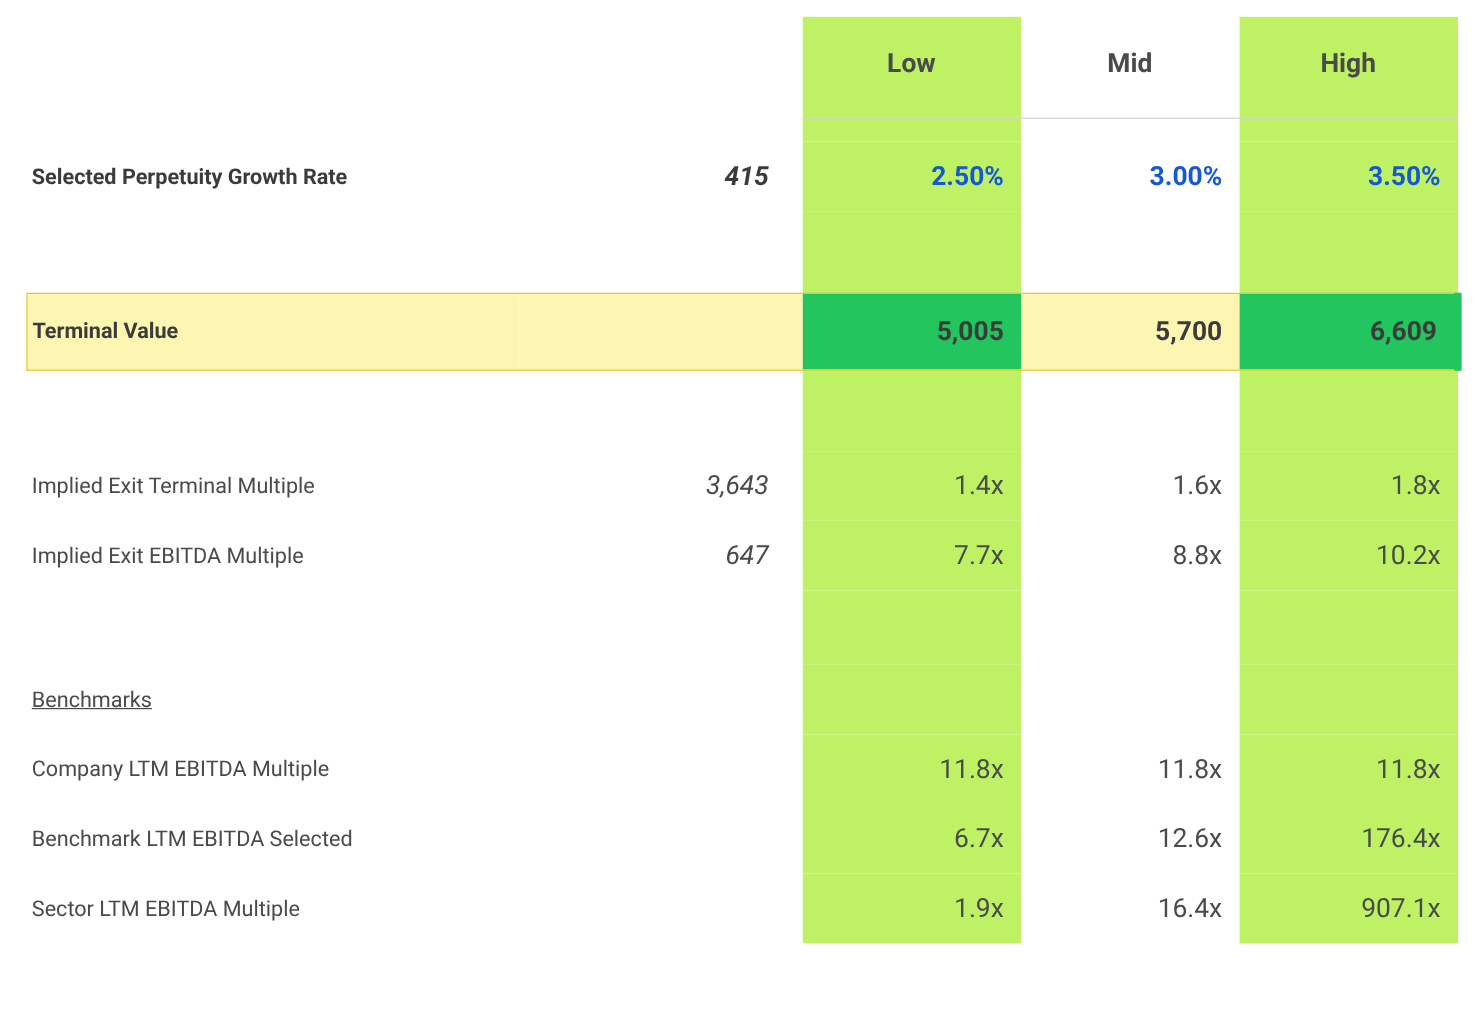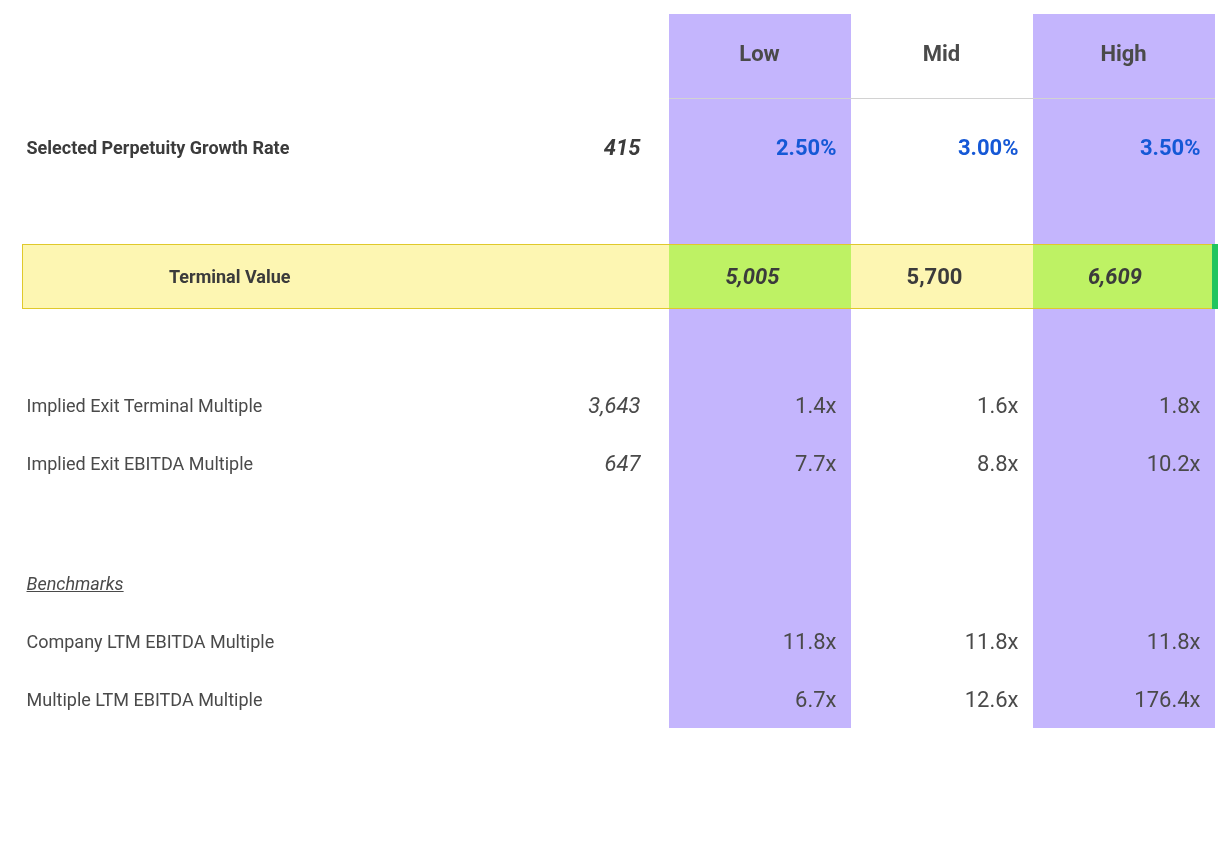--- a/index.html
+++ b/index.html
@@ -37,62 +37,60 @@
     text-align: center;
     border-bottom: 1px solid #d2d2d2;
     padding-bottom: 4px;
   }
   tr.header-row th.no-head {
     border-bottom: none;
     background: transparent;
   }
 
   
-  .shade { background: #c4b5fd; }
+  .shade { background: #bef264; }
 
   tr.data-row td { height: 58px; }
   tr.spacer-20 td   { height: 20px; }
   tr.spacer-lg td   { height: 68px; }
   tr.spacer-sec td  { height: 62px; }
 
   .label {
     font-size: 18px;
     color: #4a4a4a;
     padding-left: 4px;
     text-align: left;
   }
   .label.bold { font-weight: 700; color: #3b3b3b; }
   .label.italic-u {
-    font-style: italic;
     text-decoration: underline;
   }
 
   .num {
     text-align: right;
     font-size: 22px;
     color: #4a4a4a;
     padding-right: 14px;
   }
   .num.bold { font-weight: 700; color: #3b3b3b; }
   .num.blue { color: #1558d6; font-weight: 700; }
   td.base.num { padding-right: 28px; font-style: italic; }
 
   
   tr.highlight td {
     background-color: #fdf6b2;
     border-top: 1px solid #e0c92b;
     border-bottom: 1px solid #e0c92b;
     height: 64px;
-    text-align: center;
   }
   tr.highlight td:first-child { border-left: 1px solid #e0c92b; }
   tr.highlight td:last-child  { border-right: 6px solid #22c55e; }
 
   
-  tr.highlight td.shade { background-color: #bef264; font-style: italic; }
+  tr.highlight td.shade { background-color: #22c55e; }
 </style>
 </head>
 <body>
 
 <div class="wrap">
 <table>
   <colgroup>
     <col class="c-label">
     <col class="c-base">
     <col class="c-val">
@@ -184,23 +182,30 @@
 
   <tr class="data-row">
     <td class="label">Company LTM EBITDA Multiple</td>
     <td class="base num"></td>
     <td class="num shade">11.8x</td>
     <td class="num">11.8x</td>
     <td class="num shade">11.8x</td>
   </tr>
 
   <tr class="data-row">
-    <td class="label">Multiple LTM EBITDA Multiple</td>
+    <td class="label">Benchmark LTM EBITDA Selected</td>
     <td class="base num"></td>
     <td class="num shade">6.7x</td>
     <td class="num">12.6x</td>
     <td class="num shade">176.4x</td>
   </tr>
 
+  <tr class="data-row">
+    <td class="label">Sector LTM EBITDA Multiple</td>
+    <td class="base num"></td>
+    <td class="num shade">1.9x</td>
+    <td class="num">16.4x</td>
+    <td class="num shade">907.1x</td>
+  </tr>
 
 </tbody>
     </table>
 </div>
 
 </body></html>

